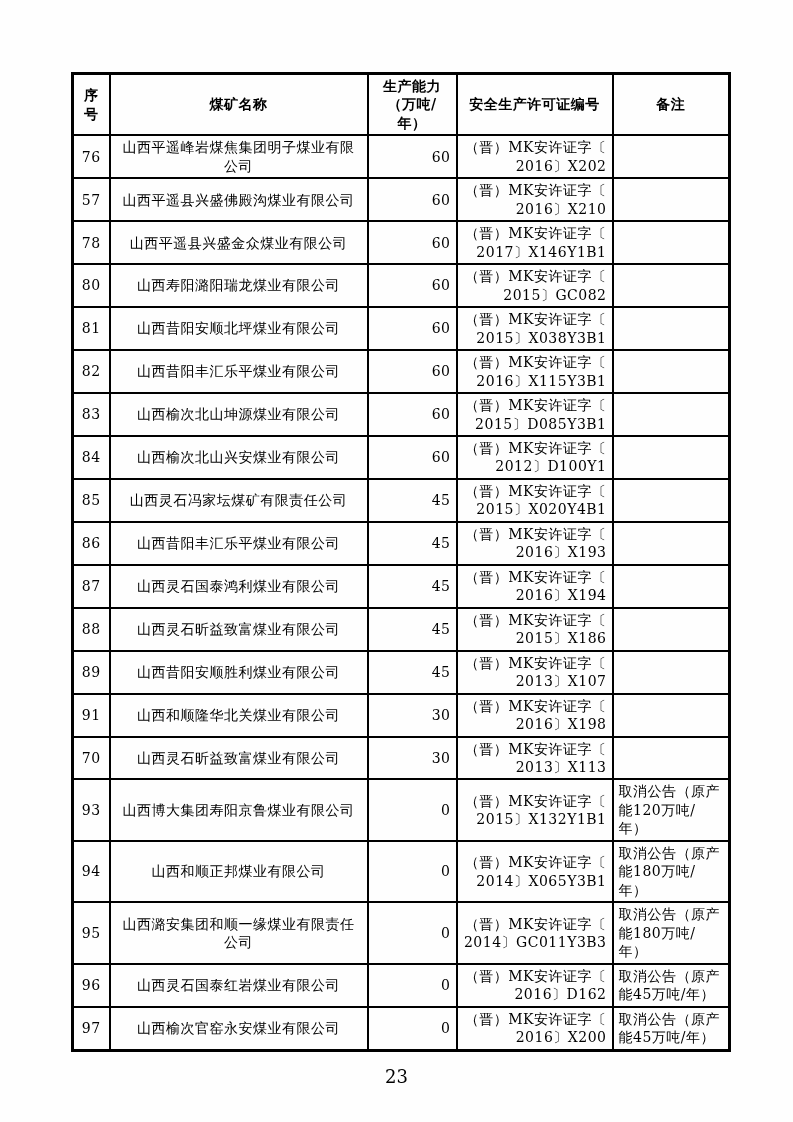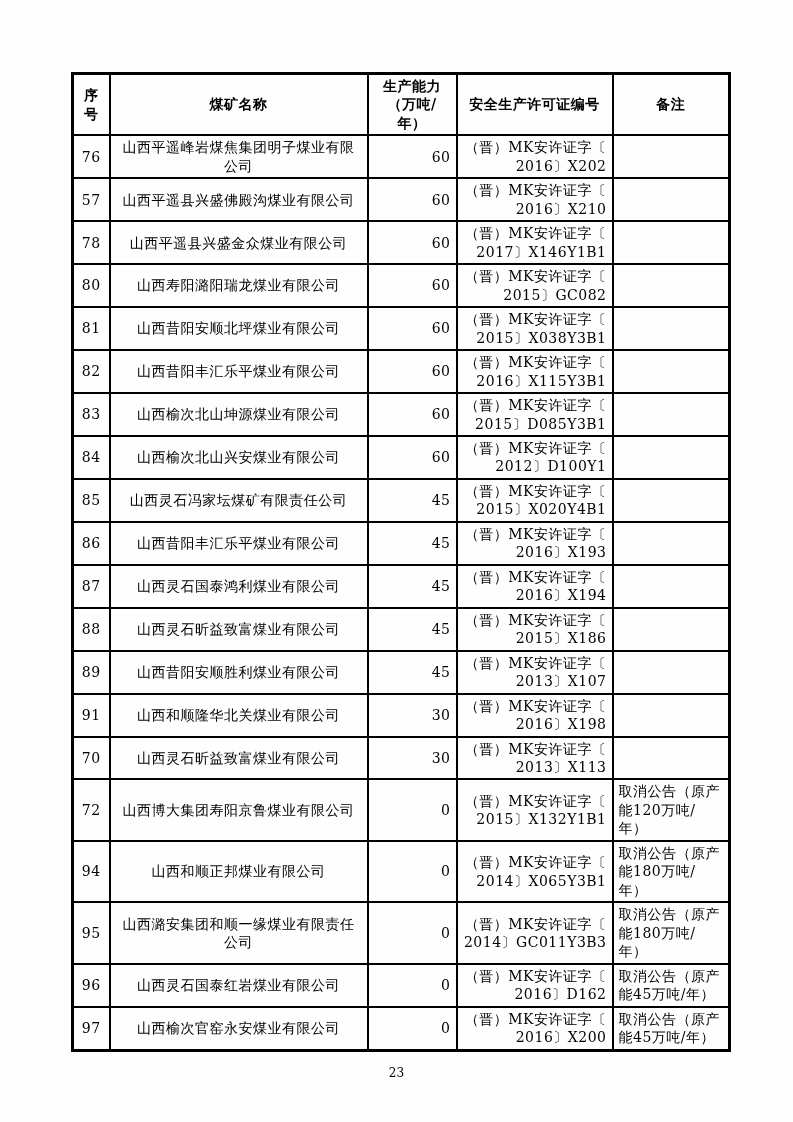--- a/index.html
+++ b/index.html
@@ -40,21 +40,21 @@
   .c-name { text-align: center; }
   .c-cap { text-align: right; }
   .c-lic { text-align: right; }
   .c-rem { text-align: left; }
   .page-number {
     position: absolute;
     left: 0;
     right: 0;
     top: 1066px;
     text-align: center;
-    font-size: 12px;
+    font-size: 18px;
   }
 </style>
 </head>
 <body>
 
 <div class="page">
 
   <table class="mine-table">
     <colgroup>
       <col style="width:37px">
@@ -206,21 +206,21 @@
   <tr>
     <td class="c-seq">70</td>
     <td class="c-name">山西灵石昕益致富煤业有限公司</td>
     <td class="c-cap">30</td>
     <td class="c-lic">（晋）MK安许证字〔
 2013〕X113</td>
     <td class="c-rem"></td>
   </tr>
 
   <tr>
-    <td class="c-seq">72</td>
+    <td class="c-seq">93</td>
     <td class="c-name">山西博大集团寿阳京鲁煤业有限公司</td>
     <td class="c-cap">0</td>
     <td class="c-lic">（晋）MK安许证字〔
 2015〕X132Y1B1</td>
     <td class="c-rem">取消公告（原产
 能120万吨/年）</td>
   </tr>
 
   <tr>
     <td class="c-seq">94</td>

